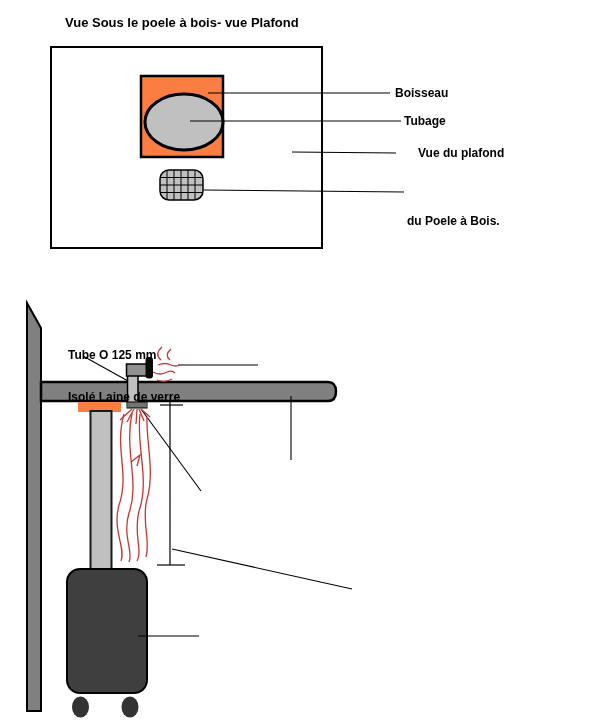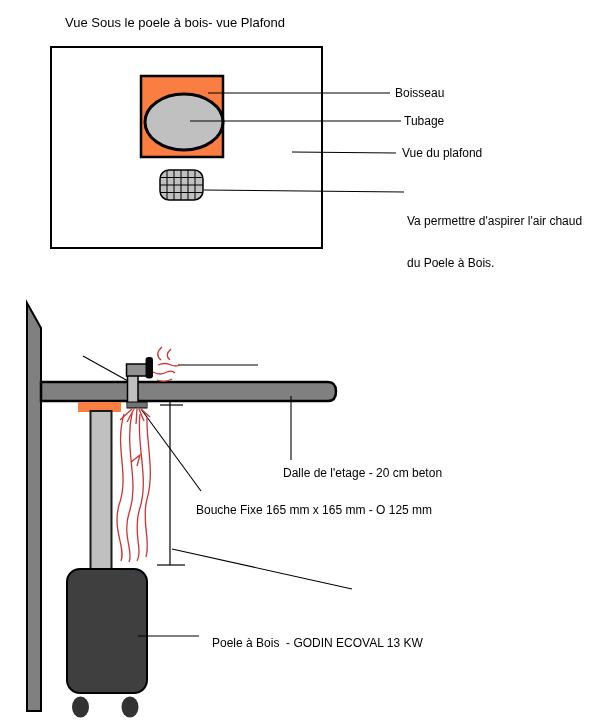--- a/index.html
+++ b/index.html
@@ -1,18 +1,18 @@
 <!DOCTYPE html>
 <html><head>
 <meta charset="utf-8">
 <style>
   html,body{margin:0;padding:0;background:#fff;}
   .canvas{
     position:relative;width:613px;height:727px;background:#ffffff;
-    font-family:"Liberation Sans", sans-serif;font-weight:normal;color:#000;
+    font-family:"Liberation Sans", sans-serif;font-weight:bold;color:#000;
     overflow:hidden;
   }
   .canvas svg{position:absolute;left:0;top:0;pointer-events:none;}
   .lbl{
     position:absolute;font-size:12px;line-height:14px;white-space:pre;
   }
   .title{font-size:13px;}
   .multiline div{white-space:pre;}
 </style>
 </head>
@@ -90,24 +90,24 @@
       <path d="M140 414 C 136 446 150 480 139 511 C 133 533 143 551 137 561"></path>
       <path d="M147 417 C 146 442 155 472 147 499 C 141 521 151 541 146 557"></path>
       <path d="M131 462 L140 455 L137 466"></path>
     </g>
   </svg>
 
   <div class="lbl title" style="left:65px;top:16px;">Vue Sous le poele à bois- vue Plafond</div>
 
   <div class="lbl" style="left:395px;top:86px;">Boisseau</div>
   <div class="lbl" style="left:404px;top:114px;">Tubage</div>
-  <div class="lbl" style="left:402px;top:146px;text-align:center;">Vue du plafond</div>
+  <div class="lbl" style="left:418px;top:146px;text-align:center;">Vue du plafond</div>
   <div class="lbl multiline" style="left:407px;top:186px;">
-    <div>Va permettre d'aspirer l'air chaud</div>
     <div>du Poele à Bois.</div>
   </div>
 
 
-  <div class="lbl" style="left:283px;top:466px;">Dalle de l'etage - 20 cm beton</div>
-  <div class="lbl" style="left:196px;top:503px;">Bouche Fixe 165 mm x 165 mm - O 125 mm</div>
-  <div class="lbl" style="left:212px;top:636px;">Poele à Bois  - GODIN ECOVAL 13 KW</div>
+  <div class="lbl multiline" style="left:68px;top:320px;">
+    <div>Tube O 125 mm</div>
+    <div>Isolé Laine de verre</div>
+  </div>
 
 </div>
 
 </body></html>

